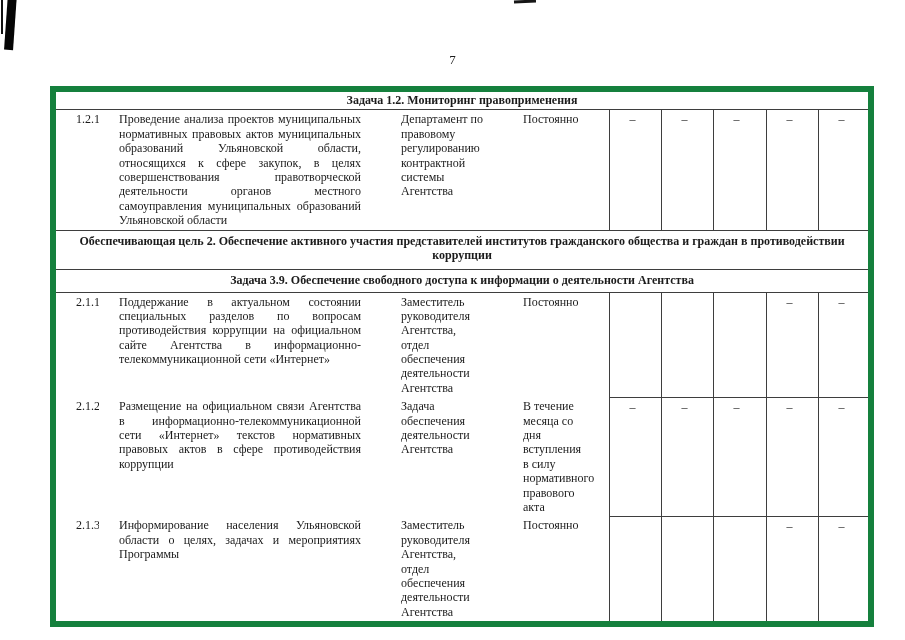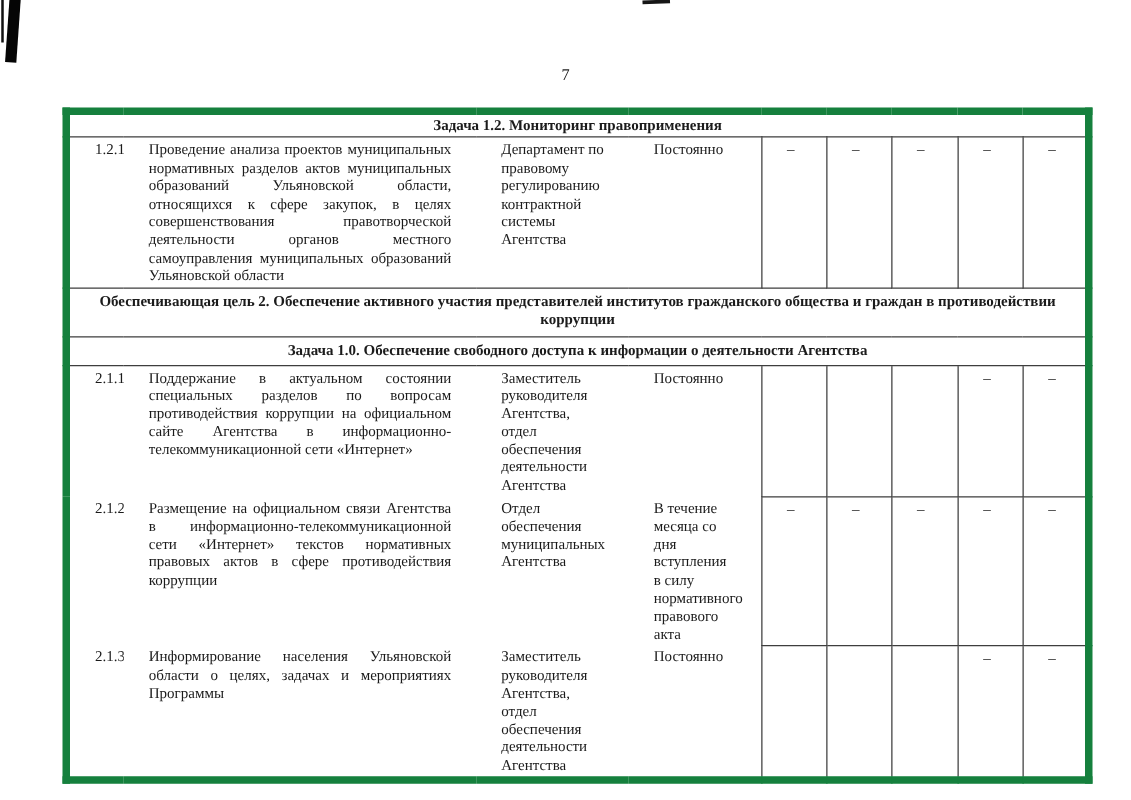--- a/index.html
+++ b/index.html
@@ -111,54 +111,54 @@
       <col style="width:53px">
     </colgroup>
 
     <tbody>
         <tr class="head-row">
       <td colspan="9">Задача 1.2. Мониторинг правоприменения</td>
     </tr>
 
     <tr class="r-121">
       <td class="c-num">1.2.1.</td>
-      <td class="c-act">Проведение анализа проектов муниципальных нормативных разделов актов муниципальных образований Ульяновской области, относящихся к сфере закупок, в целях совершенствования правотворческой деятельности органов местного самоуправления муниципальных образований Ульяновской области</td>
+      <td class="c-act">Проведение анализа проектов муниципальных нормативных правовых актов муниципальных образований Ульяновской области, относящихся к сфере закупок, в целях совершенствования правотворческой деятельности органов местного самоуправления муниципальных образований Ульяновской области</td>
       <td class="c-resp">Департамент по правовому регулированию контрактной системы Агентства</td>
       <td class="c-time">Постоянно</td>
       <td class="c-mark">–</td>
       <td class="c-mark">–</td>
       <td class="c-mark">–</td>
       <td class="c-mark">–</td>
       <td class="c-mark">–</td>
     </tr>
 
     <tr class="section-row r-goal2">
       <td colspan="9">Обеспечивающая цель 2. Обеспечение активного участия представителей институтов гражданского общества и граждан в противодействии коррупции</td>
     </tr>
 
     <tr class="section-row r-t21">
-      <td colspan="9">Задача 1.0. Обеспечение свободного доступа к информации о деятельности Агентства</td>
+      <td colspan="9">Задача 3.9. Обеспечение свободного доступа к информации о деятельности Агентства</td>
     </tr>
 
     <tr class="r-211">
       <td class="c-num">2.1.1.</td>
       <td class="c-act">Поддержание в актуальном состоянии специальных разделов по вопросам противодействия коррупции на официальном сайте Агентства в информационно-телекоммуникационной сети «Интернет»</td>
       <td class="c-resp">Заместитель руководителя Агентства, отдел обеспечения деятельности Агентства</td>
       <td class="c-time">Постоянно</td>
       <td class="c-mark"></td>
       <td class="c-mark"></td>
       <td class="c-mark"></td>
       <td class="c-mark">–</td>
       <td class="c-mark">–</td>
     </tr>
 
     <tr class="r-212">
       <td class="c-num">2.1.2.</td>
       <td class="c-act">Размещение на официальном связи Агентства в информационно-телекоммуникационной сети «Интернет» текстов нормативных правовых актов в сфере противодействия коррупции</td>
-      <td class="c-resp">Отдел обеспечения муниципальных Агентства</td>
+      <td class="c-resp">Задача обеспечения деятельности Агентства</td>
       <td class="c-time">В течение месяца со дня вступления в силу нормативного правового акта</td>
       <td class="c-mark">–</td>
       <td class="c-mark">–</td>
       <td class="c-mark">–</td>
       <td class="c-mark">–</td>
       <td class="c-mark">–</td>
     </tr>
 
     <tr class="r-213">
       <td class="c-num">2.1.3.</td>

